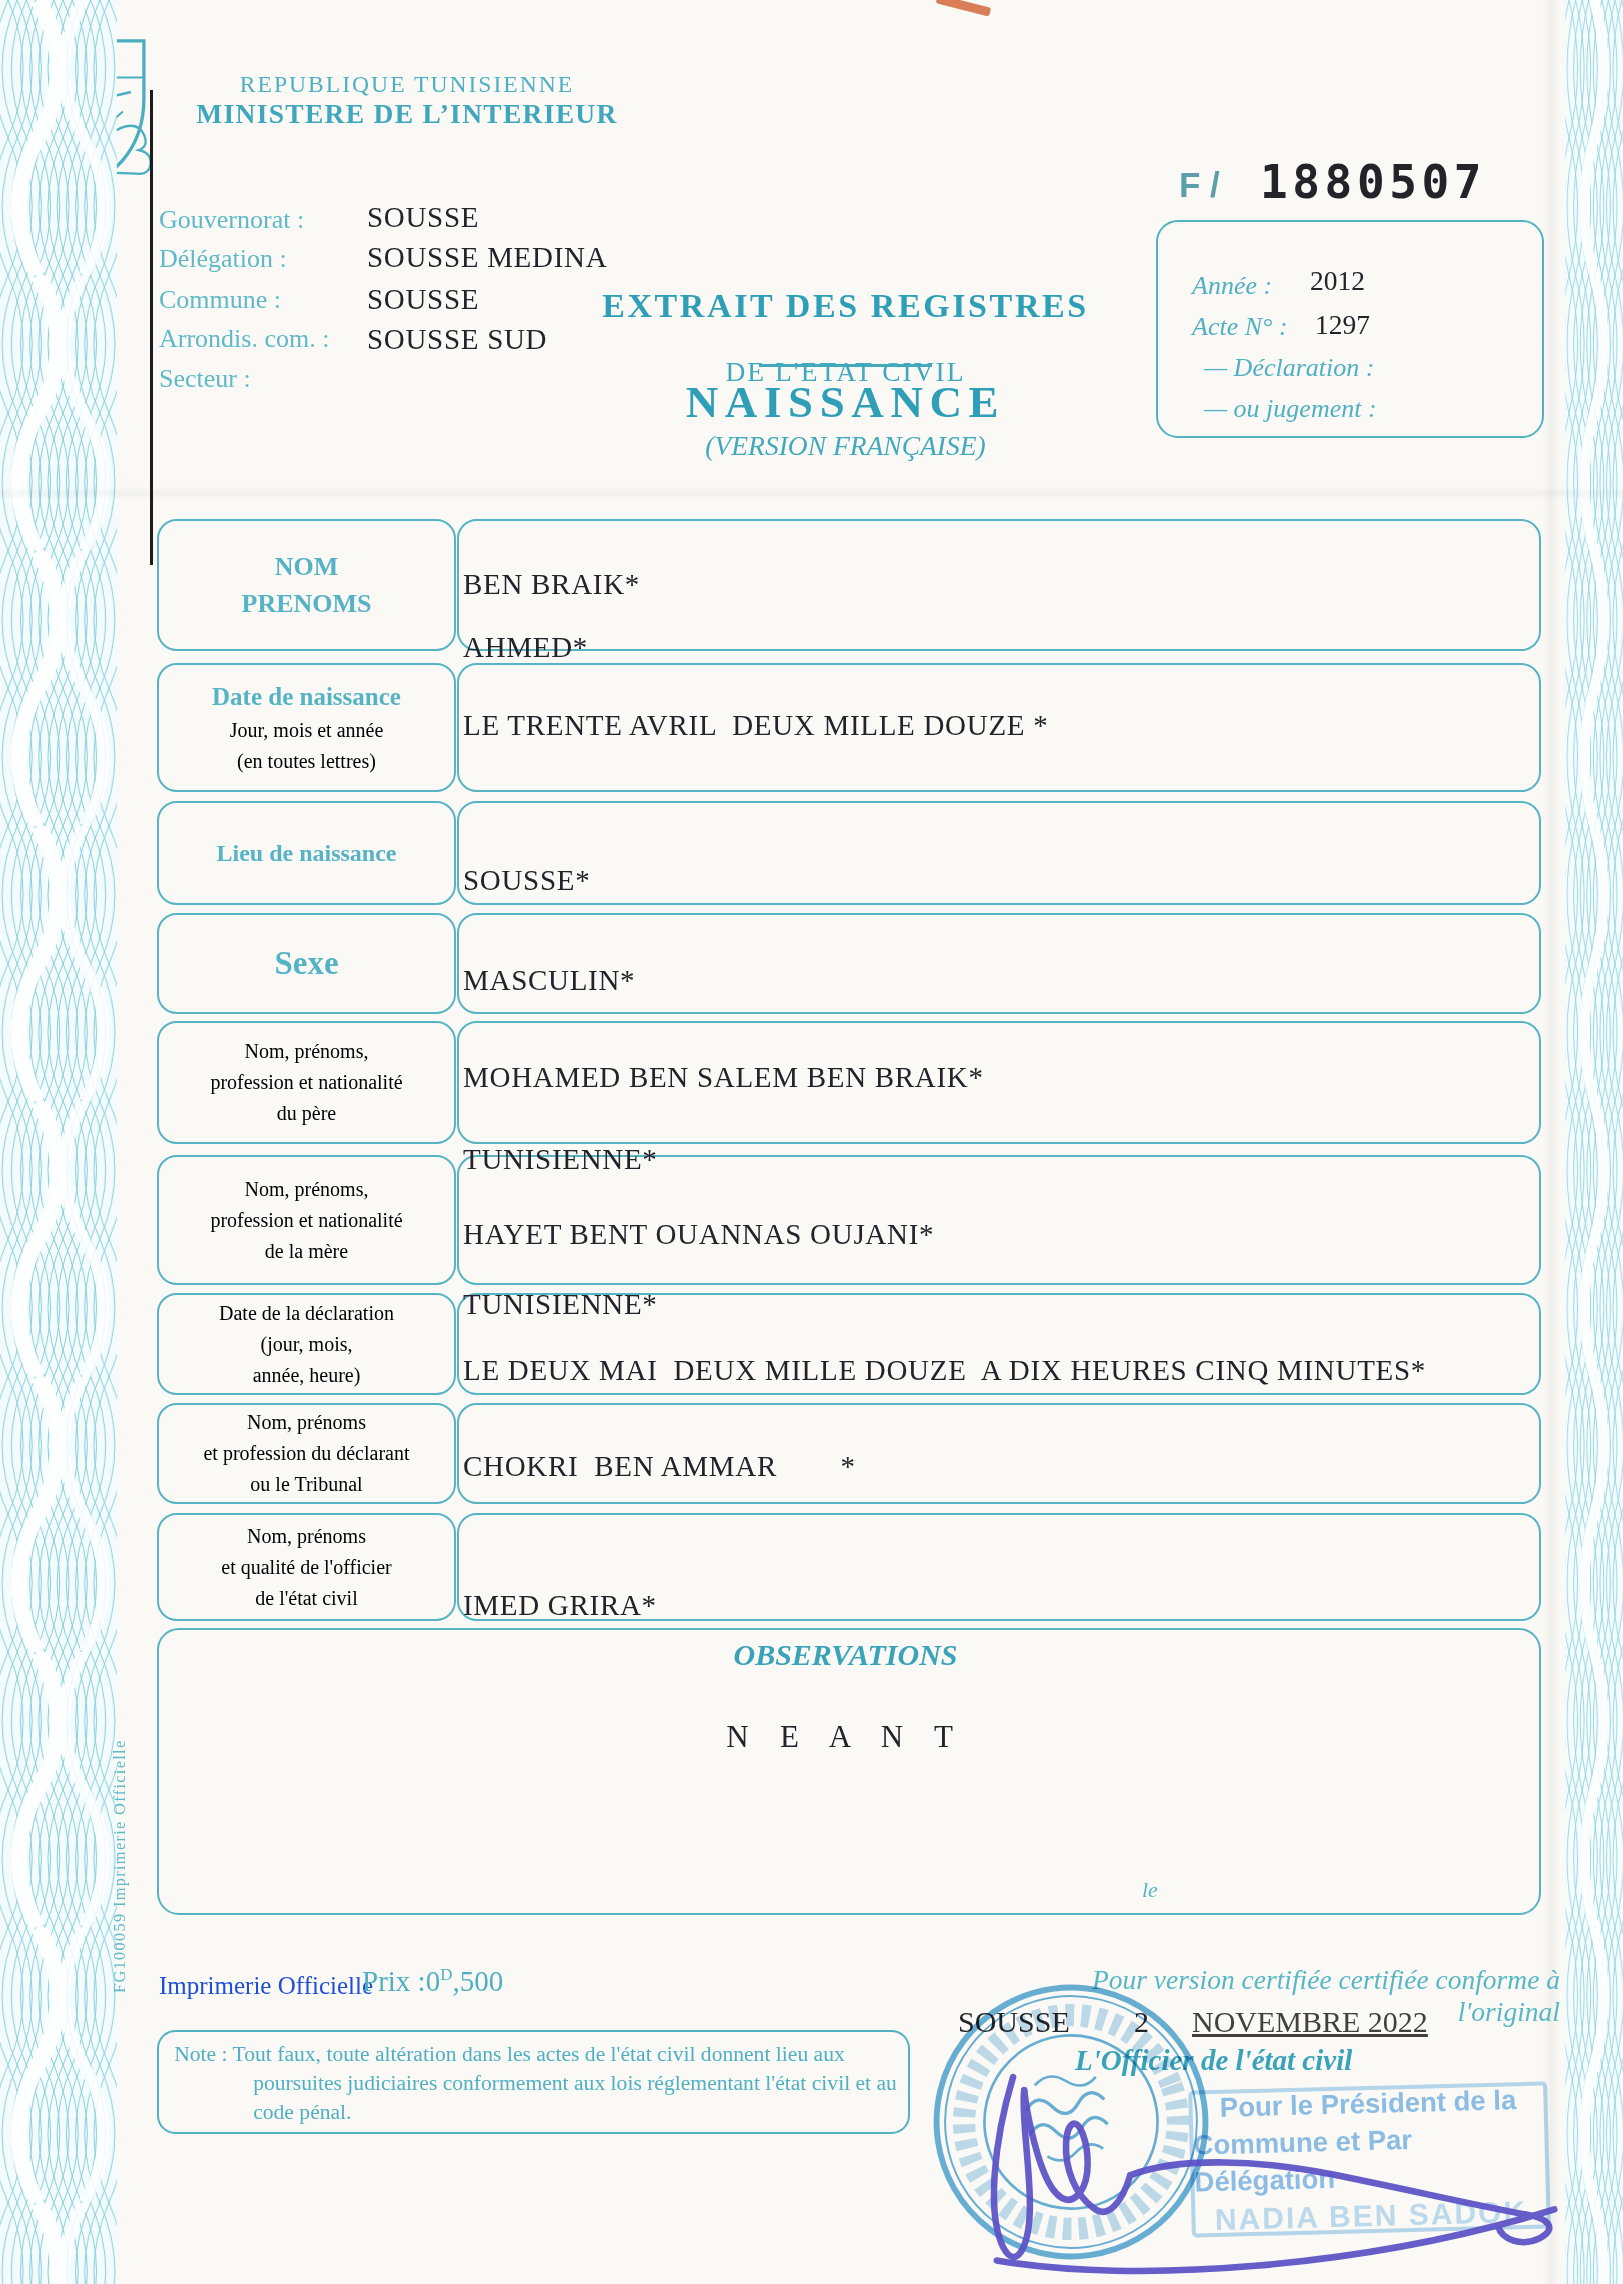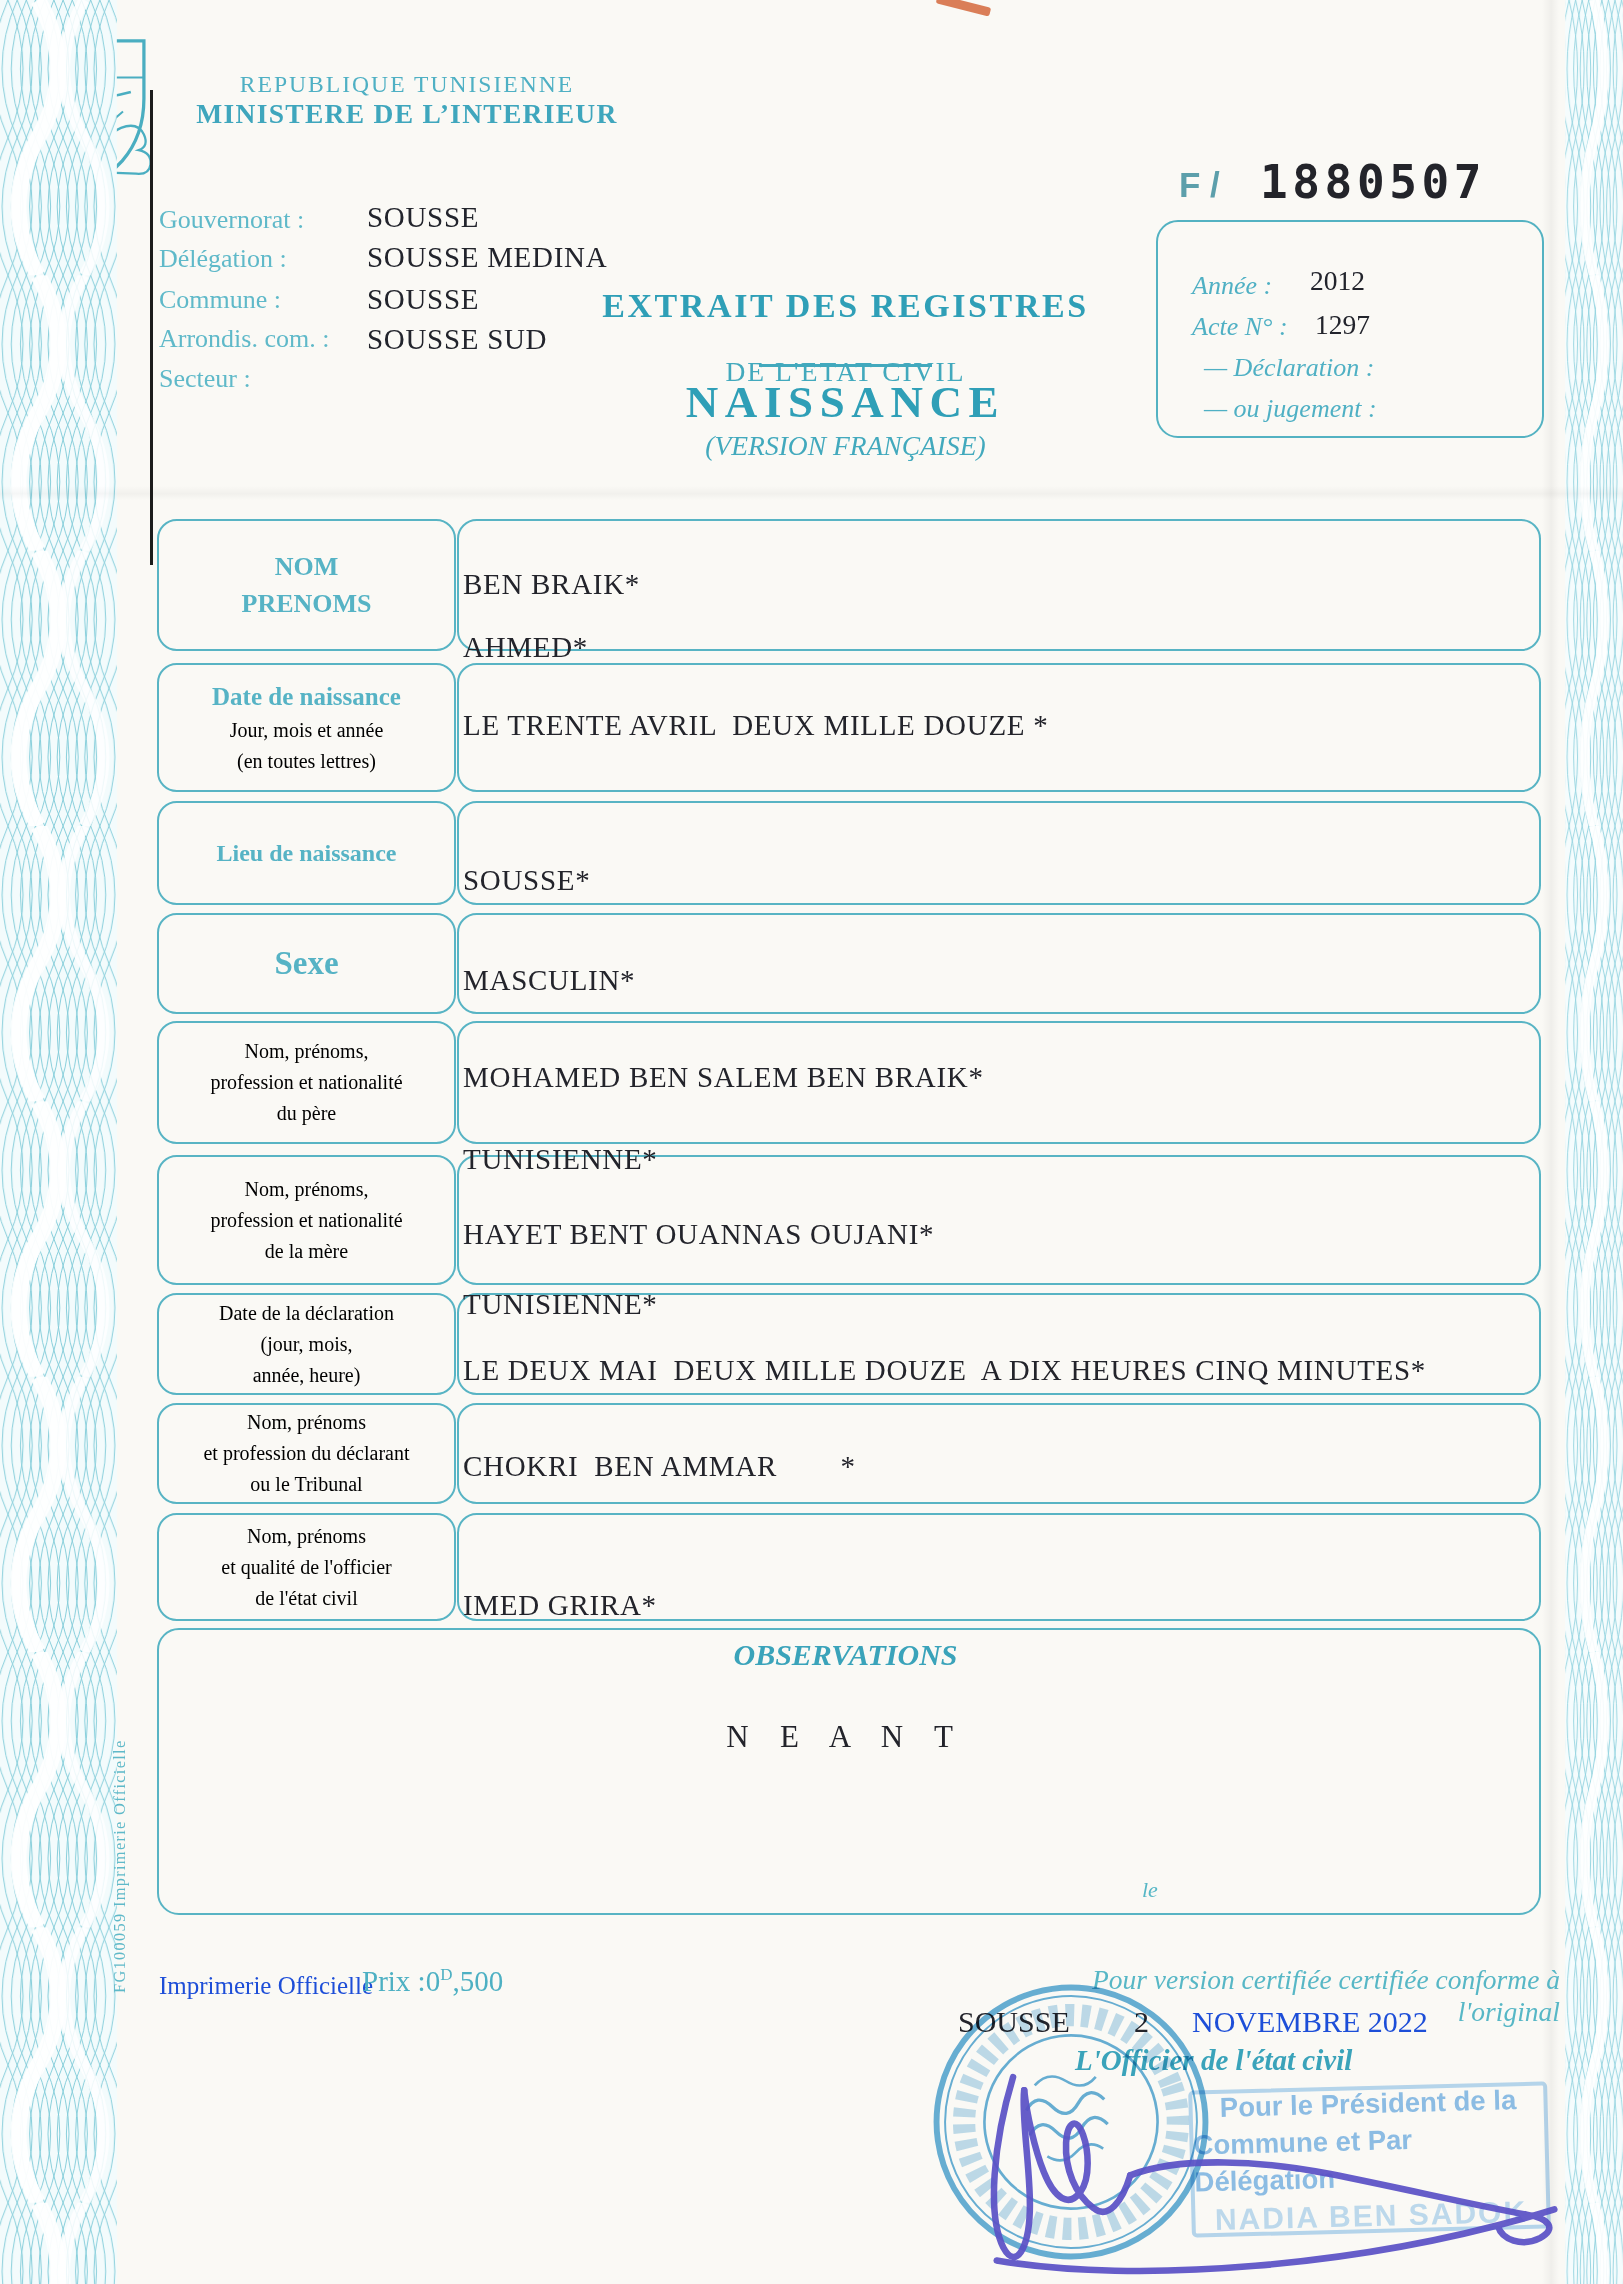--- a/index.html
+++ b/index.html
@@ -60,21 +60,21 @@
   .imprimerie{left:159px;top:1972px;font-size:25px;color:#1d4ed8;z-index:4;}
   .prix{left:362px;top:1965px;font-size:29px;color:#4db0c3;z-index:4;}
   .prix sup{font-size:17px;}
   .note-box{position:absolute;left:157px;top:2030px;width:749px;height:100px;border:2.6px solid #53b2c2;border-radius:18.4px;z-index:3;}
   .note-text{position:absolute;left:9.2px;top:7.9px;width:721px;font-size:21.6px;line-height:29px;color:#4fb0c4;
     white-space:pre-line;padding-left:85px;text-indent:-79px;}
   .certified{left:983px;top:1964px;width:577px;text-align:right;font-style:italic;font-size:27.5px;color:#57b7c6;z-index:4;}
   .le-word{left:1142px;top:1877px;font-style:italic;font-size:22px;color:#57b7c6;z-index:4;}
   .place{left:958px;top:2005px;font-size:30px;color:#23242b;z-index:5;}
   .day{left:1134px;top:2005px;font-size:30px;color:#23242b;z-index:5;}
-  .daterest{left:1192px;top:2005px;font-size:30px;color:#1d4ed8;z-index:5;}
+  .daterest{left:1192px;top:2005px;font-size:30px;color:#404040;z-index:5;text-decoration:underline;}
   .officer-title{left:1075px;top:2044px;font-size:29px;font-weight:bold;font-style:italic;color:#3aa3ba;z-index:5;}
   .side-code{position:absolute;left:110px;top:1691px;height:302px;writing-mode:vertical-rl;transform:rotate(180deg);
     font-size:16.4px;letter-spacing:1.3px;color:#5fb9c9;z-index:3;}
   
   .round-stamp{position:absolute;left:930px;top:1981px;z-index:8;mix-blend-mode:multiply;transform:rotate(-8deg);}
   .rect-stamp{position:absolute;left:1190px;top:2086px;width:351px;height:139px;border:4.6px solid rgba(125,185,235,.55);
     border-radius:5.2px;transform:rotate(-1.5deg);z-index:9;display:flex;flex-direction:column;justify-content:center;
     align-items:center;font-family:"Liberation Sans",sans-serif;mix-blend-mode:multiply;}
   .rect-stamp .l1,.rect-stamp .l2{font-size:27.5px;font-weight:bold;color:rgba(115,178,232,.8);line-height:37px;}
   .rect-stamp .l3{font-size:30px;font-weight:bold;letter-spacing:2px;color:rgba(130,190,235,.5);line-height:39px;}
@@ -281,20 +281,25 @@
 
   
   <div class="obs-box"></div>
   <div class="abs obs-title">OBSERVATIONS</div>
   <div class="abs obs-value">N E A N T</div>
 
   
   <div class="abs imprimerie">Imprimerie Officielle</div>
   <div class="abs prix"><span>Prix :0</span><sup>D</sup><span>,500</span></div>
 
+  <div class="note-box">
+    <div class="note-text">Note : Tout faux, toute altération dans les actes de l'état civil donnent lieu aux
+poursuites judiciaires conformement aux lois réglementant l'état civil et au
+code pénal.</div>
+  </div>
 
   <div class="abs certified">Pour version certifiée certifiée conforme à l'original</div>
   <div class="abs le-word">le</div>
   <div class="abs place">SOUSSE</div>
   <div class="abs day">2</div>
   <div class="abs daterest">NOVEMBRE 2022</div>
   <div class="abs officer-title">L'Officier de l'état civil</div>
   <div class="side-code">FG100059  Imprimerie Officielle</div>
 
   

